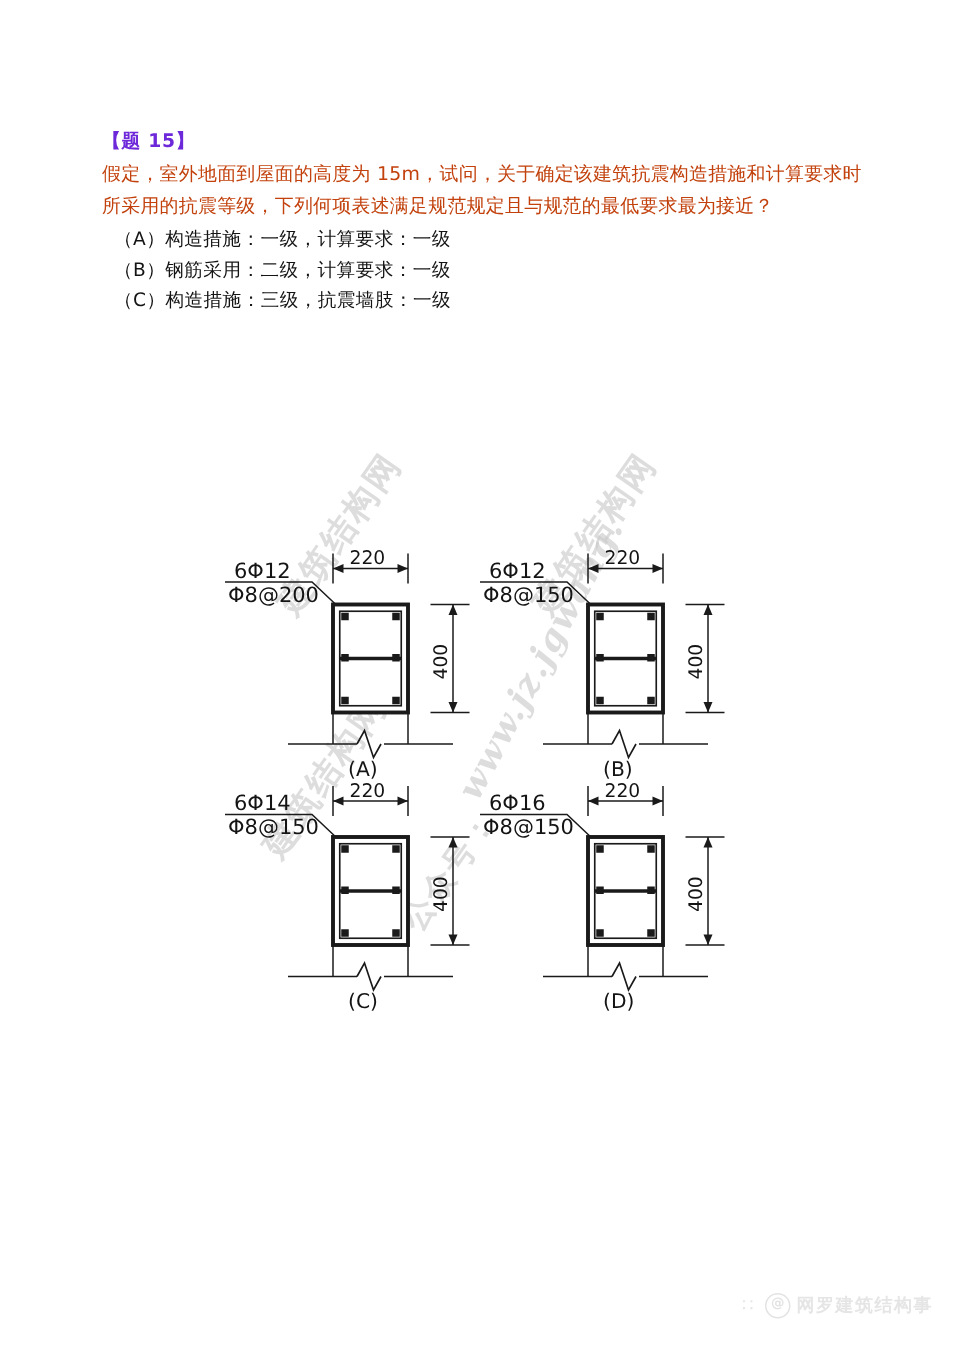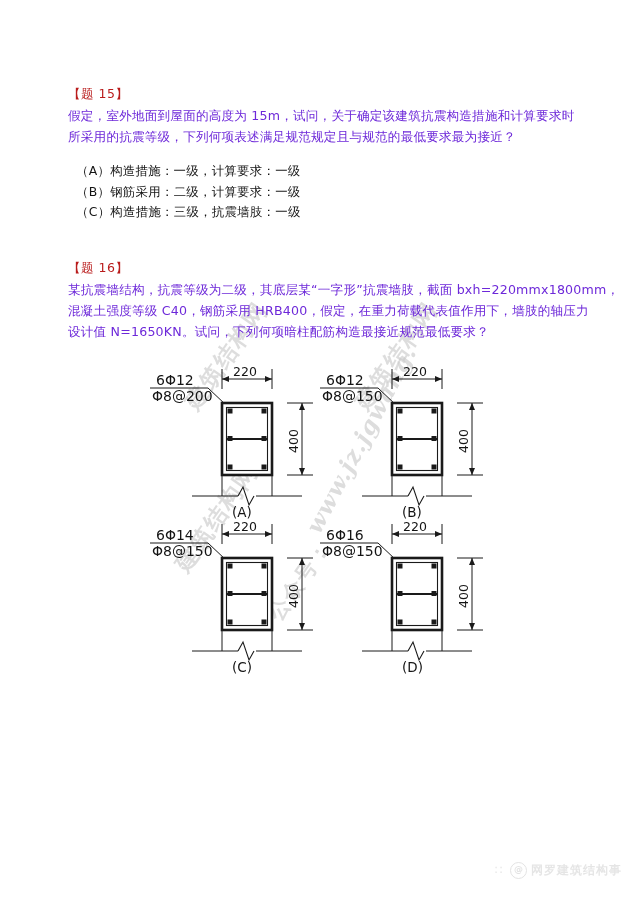--- a/index.html
+++ b/index.html
@@ -28,44 +28,44 @@
   .qblock {
     position: absolute;
     left: 68px;
     width: 500px;
   }
   #q15-block { top: 84px; }
   #q16-block { top: 258px; }
 
   .q-title {
     font-size: 12.5px;
-    font-weight: 400;
+    font-weight: 700;
     letter-spacing: 0.5px;
     line-height: 19px;
     margin: 0 0 2px 0;
-    color: #b91c1c;
+    color: #6d28d9;
   }
   .q-line {
     font-size: 12.6px;
     line-height: 21px;
     margin: 0;
     letter-spacing: 0.2px;
-    color: #6d28d9;
+    color: #c2410c;
     white-space: nowrap;
   }
   .opt-line {
     font-size: 12.4px;
     line-height: 20.5px;
     margin: 0;
     padding-left: 8px;
     letter-spacing: 0.3px;
     color: #141414;
     white-space: nowrap;
   }
-  .opts { margin-top: 14px; }
+  .opts { margin-top: 2px; }
 
   
   #figure-area {
     position: absolute;
     left: 0;
     top: 360px;
     width: 516px;
     height: 330px;
   }
   .fig {
@@ -155,26 +155,20 @@
     <p class="q-title">【题 15】</p>
     <p class="q-line">假定，室外地面到屋面的高度为 15m，试问，关于确定该建筑抗震构造措施和计算要求时</p>
     <p class="q-line">所采用的抗震等级，下列何项表述满足规范规定且与规范的最低要求最为接近？</p>
     <div class="opts">
       <p class="opt-line">（A）构造措施：一级，计算要求：一级</p>
       <p class="opt-line">（B）钢筋采用：二级，计算要求：一级</p>
       <p class="opt-line">（C）构造措施：三级，抗震墙肢：一级</p>
     </div>
   </div>
 
-  <div class="qblock" id="q16-block">
-    <p class="q-title">【题 16】</p>
-    <p class="q-line">某抗震墙结构，抗震等级为二级，其底层某“一字形”抗震墙肢，截面 bxh=220mmx1800mm，</p>
-    <p class="q-line">混凝土强度等级 C40，钢筋采用 HRB400，假定，在重力荷载代表值作用下，墙肢的轴压力</p>
-    <p class="q-line">设计值 N=1650KN。试问，下列何项暗柱配筋构造最接近规范最低要求？</p>
-  </div>
 
   <div id="figure-area">
 
     <div class="fig" id="fig-a">
       <svg width="200" height="160" viewBox="0 0 200 160">
 
         <g stroke="#1a1a1a" stroke-width="1" fill="none">
           <path d="M0,23 L58,23 L76,40"></path>
         </g>
 

